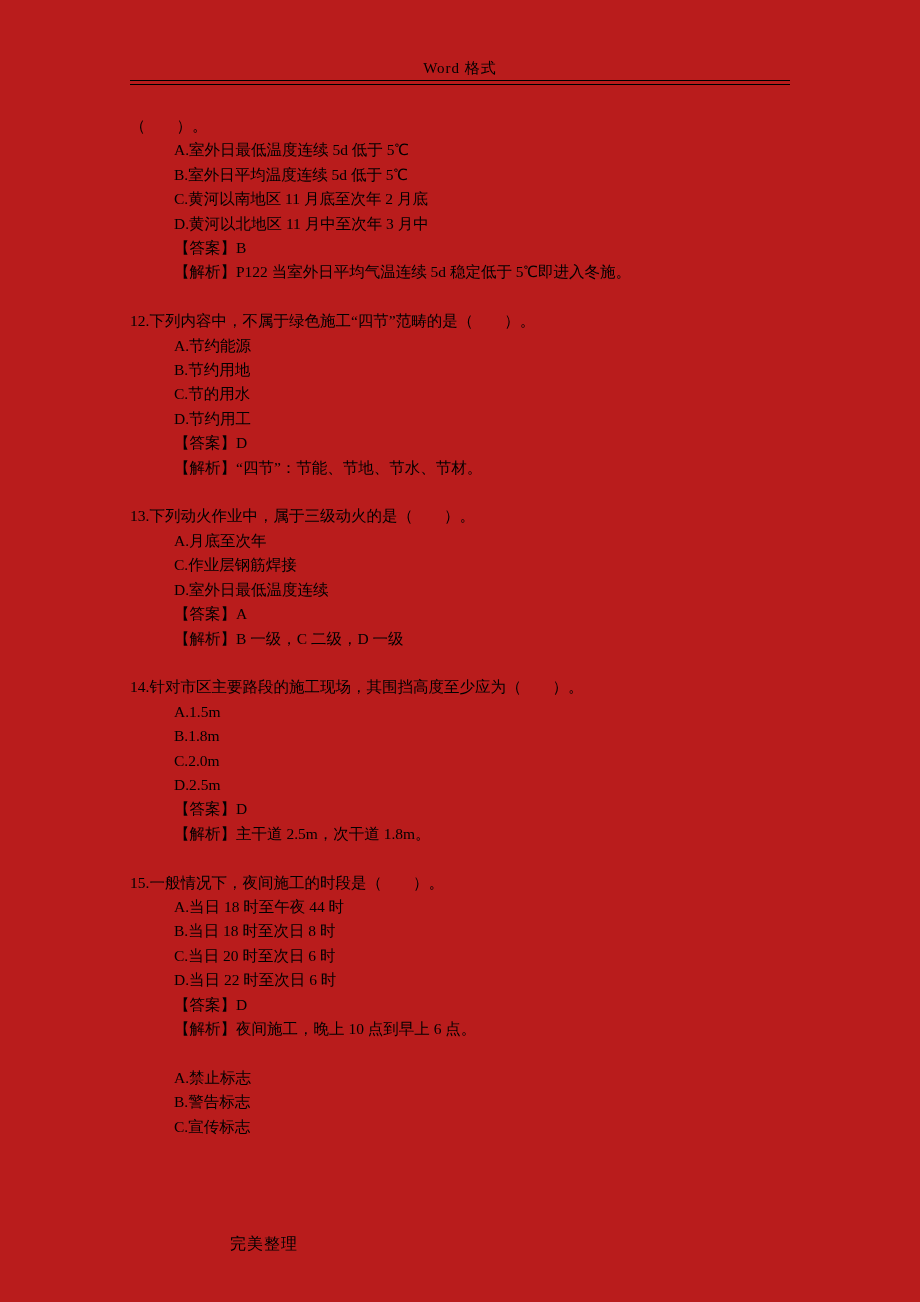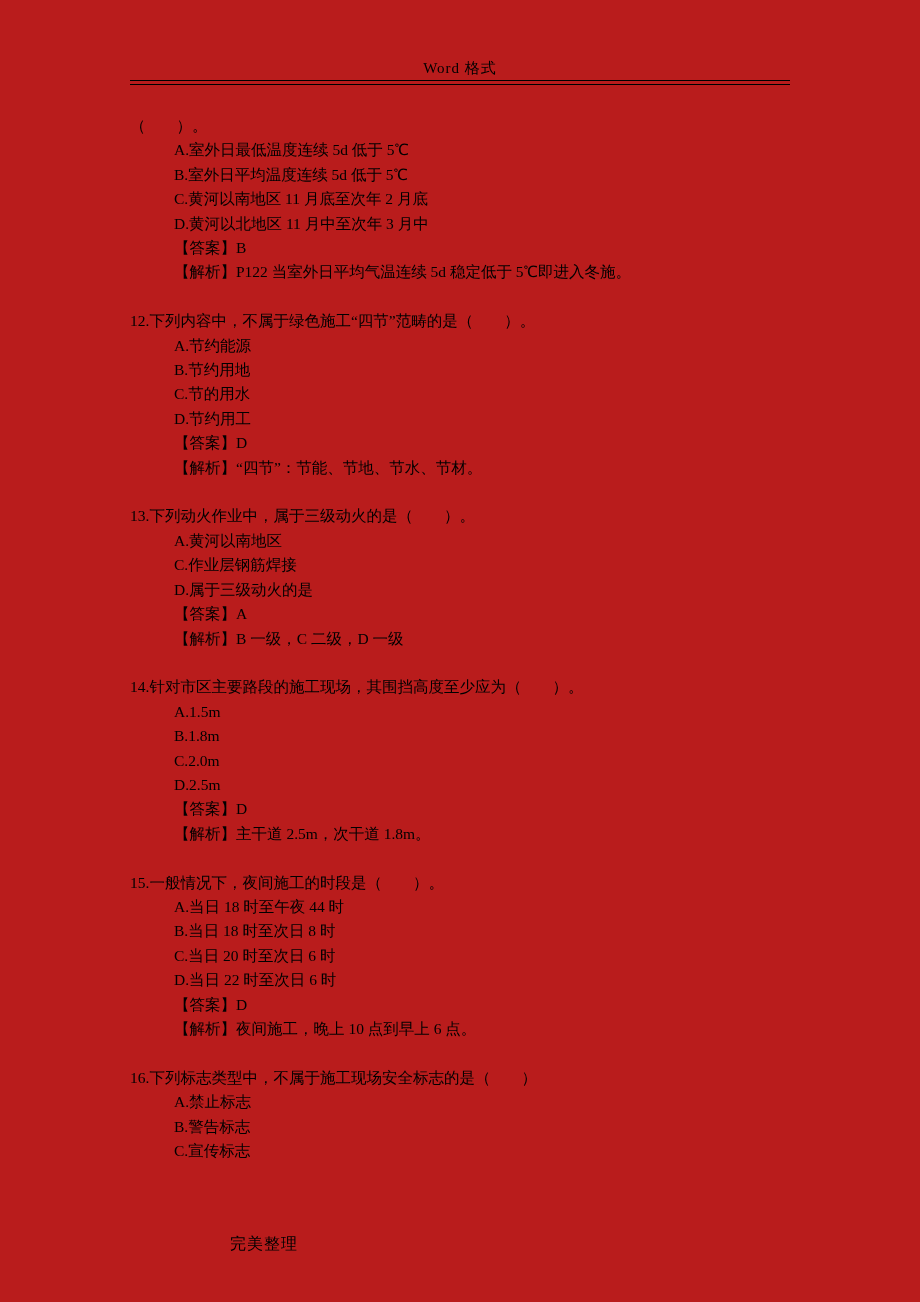--- a/index.html
+++ b/index.html
@@ -98,23 +98,23 @@
     <div class="opt">A.节约能源</div>
     <div class="opt">B.节约用地</div>
     <div class="opt">C.节的用水</div>
     <div class="opt">D.节约用工</div>
     <div class="ans">【答案】D</div>
     <div class="ana">【解析】“四节”：节能、节地、节水、节材。</div>
 
     <div class="gap"></div>
 
     <div class="q-stem">13.下列动火作业中，属于三级动火的是（　　）。</div>
-    <div class="opt">A.黄河以南地区</div>
+    <div class="opt">A.月底至次年</div>
     <div class="opt">C.作业层钢筋焊接</div>
-    <div class="opt">D.属于三级动火的是</div>
+    <div class="opt">D.室外日最低温度连续</div>
     <div class="ans">【答案】A</div>
     <div class="ana">【解析】B 一级，C 二级，D 一级</div>
 
     <div class="gap"></div>
 
     <div class="q-stem">14.针对市区主要路段的施工现场，其围挡高度至少应为（　　）。</div>
     <div class="opt">A.1.5m</div>
     <div class="opt">B.1.8m</div>
     <div class="opt">C.2.0m</div>
     <div class="opt">D.2.5m</div>
@@ -126,21 +126,20 @@
     <div class="q-stem">15.一般情况下，夜间施工的时段是（　　）。</div>
     <div class="opt">A.当日 18 时至午夜 44 时</div>
     <div class="opt">B.当日 18 时至次日 8 时</div>
     <div class="opt">C.当日 20 时至次日 6 时</div>
     <div class="opt">D.当日 22 时至次日 6 时</div>
     <div class="ans">【答案】D</div>
     <div class="ana">【解析】夜间施工，晚上 10 点到早上 6 点。</div>
 
     <div class="gap"></div>
 
-    <div class="q-stem">16.下列标志类型中，不属于施工现场安全标志的是（　　）</div>
     <div class="opt">A.禁止标志</div>
     <div class="opt">B.警告标志</div>
     <div class="opt">C.宣传标志</div>
 
   </div>
 
   <div class="footer">完美整理</div>
 
 </div>
 

